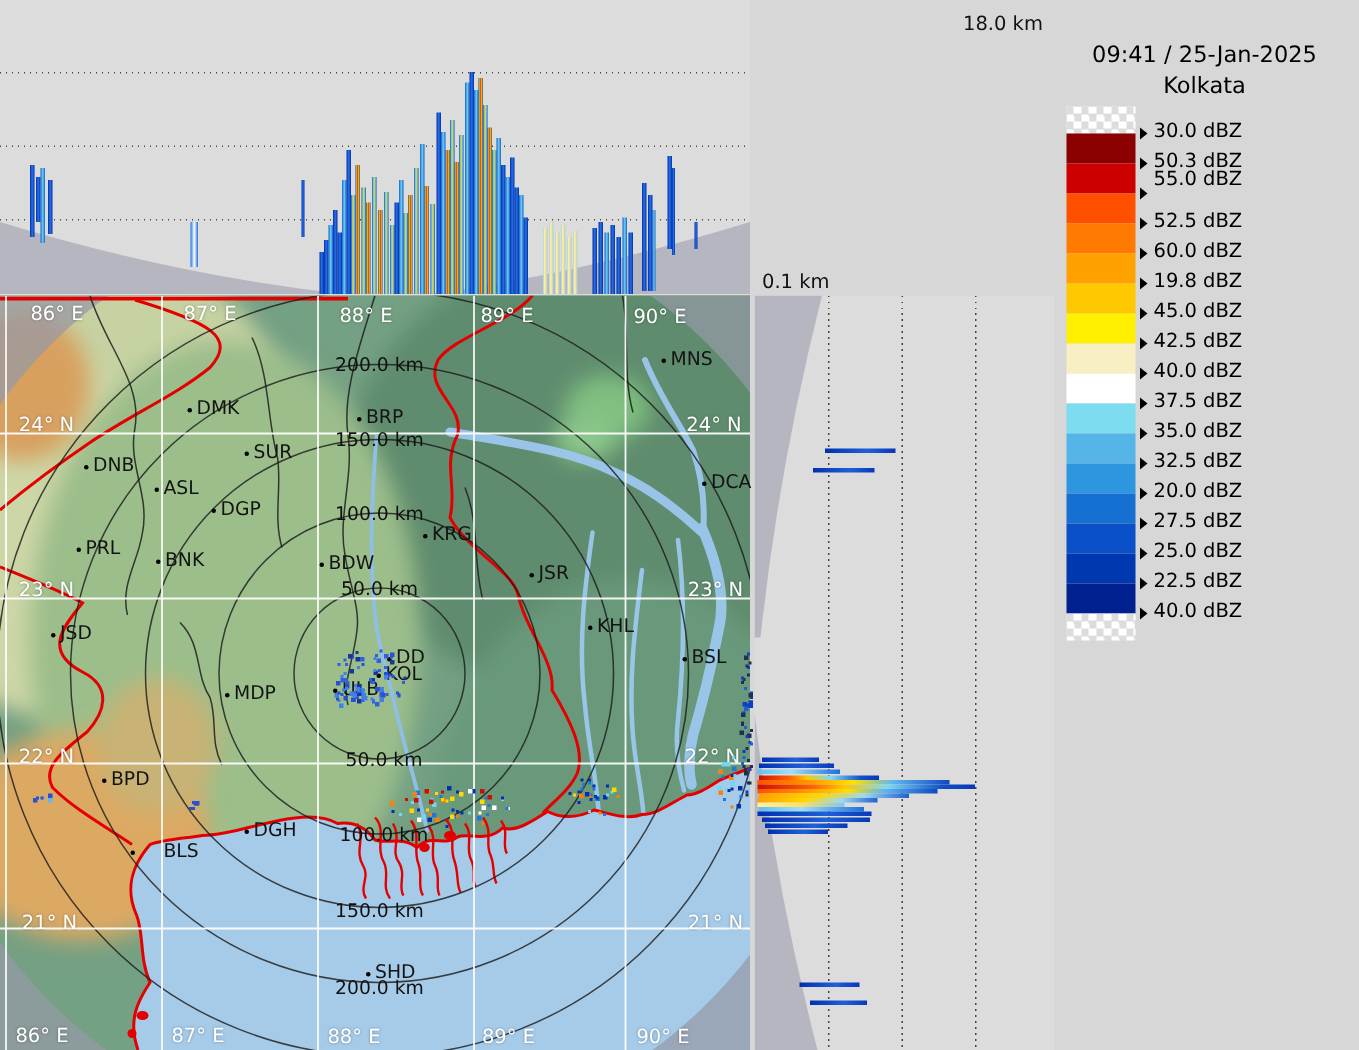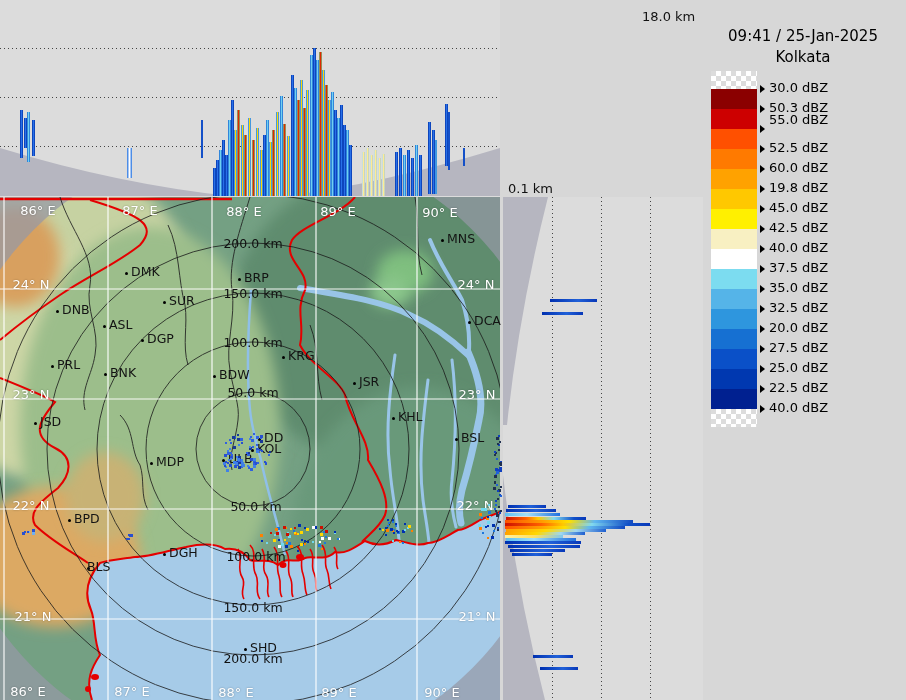--- a/index.html
+++ b/index.html
@@ -298,21 +298,21 @@
     <div class="city" style="left: 398px; top: 409px;">KHL</div>
     <div class="city-dot" style="left: 455px; top: 438px;"></div>
     <div class="city" style="left: 461px; top: 430px;">BSL</div>
     <div class="city-dot" style="left: 34px; top: 422px;"></div>
     <div class="city" style="left: 40px; top: 414px;">JSD</div>
     <div class="city-dot" style="left: 150px; top: 462px;"></div>
     <div class="city" style="left: 156px; top: 454px;">MDP</div>
     <div class="city-dot" style="left: 68px; top: 519px;"></div>
     <div class="city" style="left: 74px; top: 511px;">BPD</div>
     <div class="city-dot" style="left: 87px; top: 567px;"></div>
-    <div class="city" style="left: 87px; top: 559px;">BLS</div>
+    <div class="city" style="left: 109px; top: 559px;">BLS</div>
     <div class="city-dot" style="left: 163px; top: 553px;"></div>
     <div class="city" style="left: 169px; top: 545px;">DGH</div>
     <div class="city-dot" style="left: 244px; top: 648px;"></div>
     <div class="city" style="left: 250px; top: 640px;">SHD</div>
     <div class="city-dot" style="left: 258px; top: 438px;"></div>
     <div class="city" style="left: 264px; top: 430px;">DD</div>
     <div class="city-dot" style="left: 251px; top: 449px;"></div>
     <div class="city" style="left: 257px; top: 441px;">KOL</div>
     <div class="city-dot" style="left: 222px; top: 459px;"></div>
     <div class="city" style="left: 228px; top: 451px;">ULB</div>

